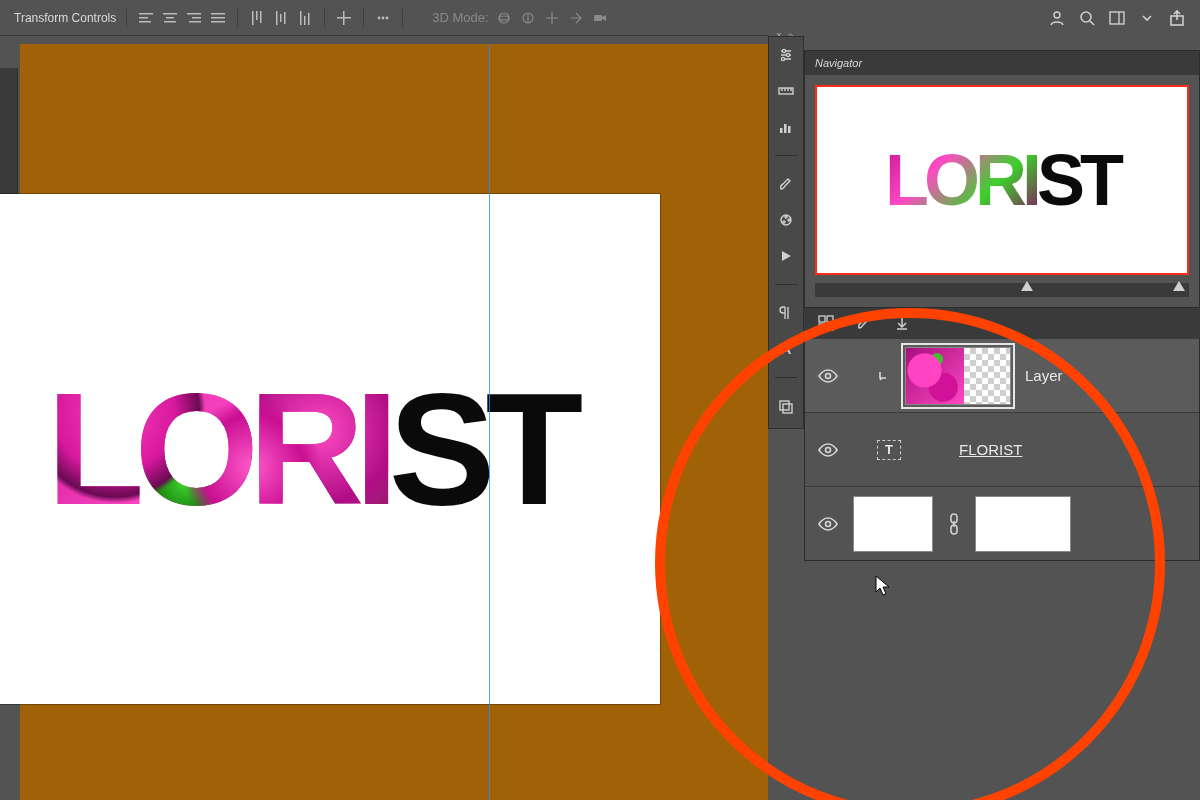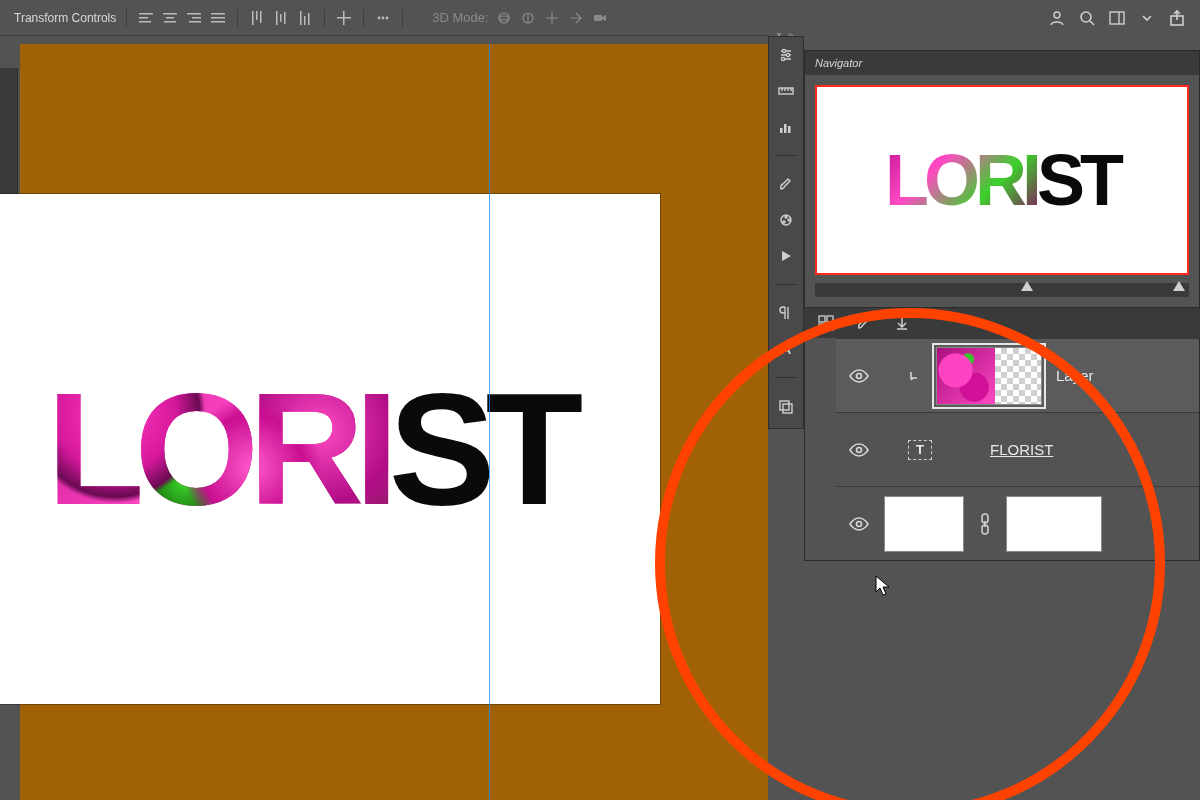--- a/index.html
+++ b/index.html
@@ -32,21 +32,21 @@
   .nav-body { padding: 10px; }
   .nav-view { width: 100%; height: 190px; background: #fff; border: 2px solid #ff2a1a; display: flex; align-items: center; justify-content: center; }
   .nav-text { font-weight: 900; font-size: 72px; letter-spacing: -5px; font-family: "Arial Black", Arial, sans-serif; white-space: nowrap; }
   .nav-text .fill { background: linear-gradient(135deg, #c50f92, #ff4ac4, #3bd12b, #8a0e63); -webkit-background-clip: text; color: transparent; }
   .nav-text .black { color: #0a0a0a; }
   .nav-slider { margin-top: 8px; height: 14px; position: relative; background: #3a3a3a; }
   .nav-slider .knob { position: absolute; left: 55%; top: -2px; width: 0; height: 0; border-left: 6px solid transparent; border-right: 6px solid transparent; border-bottom: 10px solid #cfcfcf; }
   .nav-slider .end { position: absolute; right: 4px; top: -2px; width: 0; height: 0; border-left: 6px solid transparent; border-right: 6px solid transparent; border-bottom: 10px solid #cfcfcf; }
   .toolbar-row { height: 30px; background: #3a3a3a; display: flex; align-items: center; gap: 18px; padding: 0 12px; }
   
-  .layer-row { height: 74px; display: flex; align-items: center; gap: 14px; padding: 0 12px; border-top: 1px solid #3a3a3a; margin-left: 31px; }
+  .layer-row { height: 74px; display: flex; align-items: center; gap: 14px; padding: 0 12px; border-top: 1px solid #3a3a3a; }
   .layer-row.sel { background: #5b5b5b; }
   .eye { width: 22px; height: 22px; color: #d6d6d6; }
   .clip-arrow { width: 14px; height: 14px; color: #d6d6d6; margin-left: 24px; }
   .thumb { width: 106px; height: 58px; border: 1px solid #888; background: #fff; overflow: hidden; position: relative; }
   .thumb.sel { outline: 2px solid #e6e6e6; outline-offset: 2px; }
   .thumb .half { position: absolute; right: 0; top: 0; bottom: 0; width: 46px; background: repeating-conic-gradient(#cfcfcf 0% 25%, #fff 0% 50%) 0 0/12px 12px; }
   .thumb .flowers { position: absolute; left: 0; top: 0; bottom: 0; width: 62px; background: radial-gradient(circle at 30% 40%,#ff43c3 0 30%,transparent 32%), radial-gradient(circle at 60% 70%,#d11198 0 26%,transparent 28%), radial-gradient(circle at 50% 20%,#36c52a 0 10%,transparent 12%), linear-gradient(135deg,#a80f7d,#ff4ac4); }
   .layer-name { font-size: 15px; color: #e8e8e8; }
   .txt-icon { width: 24px; height: 20px; border: 1px dashed #cfcfcf; display: flex; align-items: center; justify-content: center; font-size: 13px; font-weight: 700; color: #e8e8e8; margin-left: 24px; }
   .layer-row.text .layer-name { text-decoration: underline; margin-left: 44px; }

